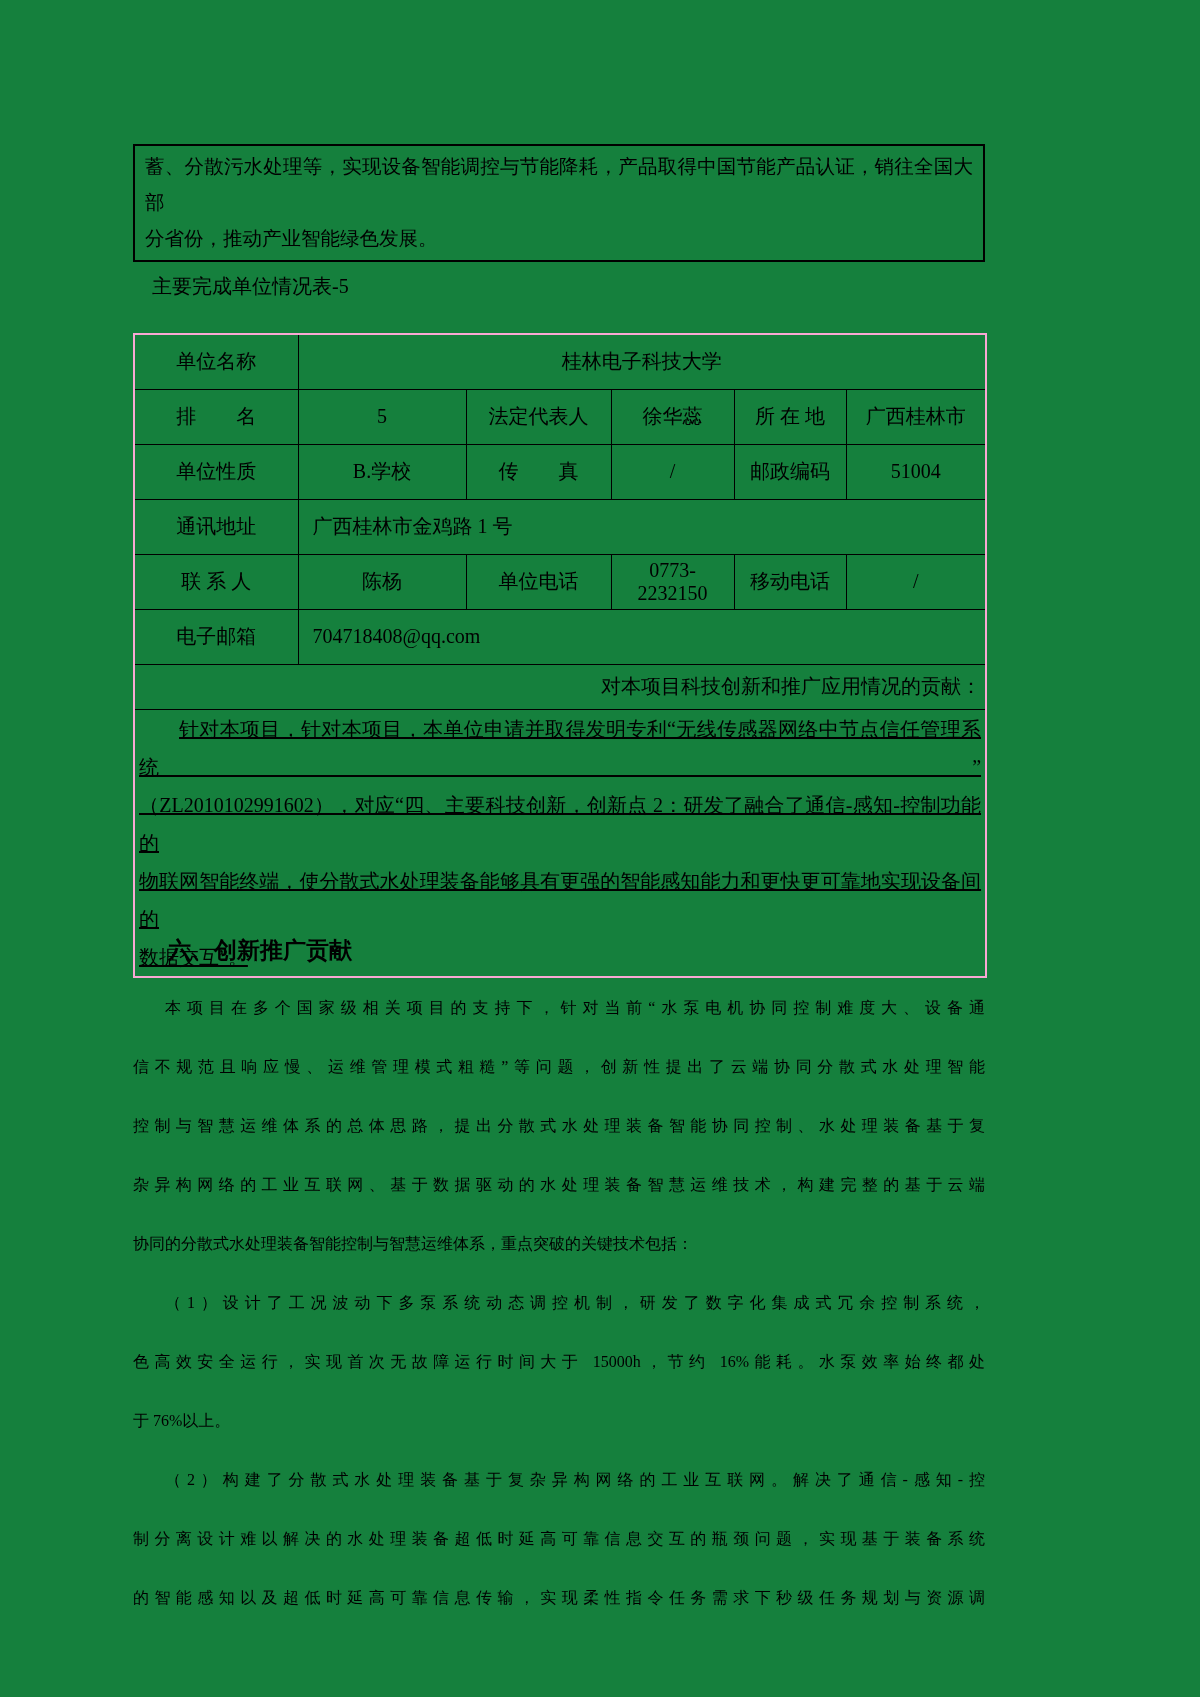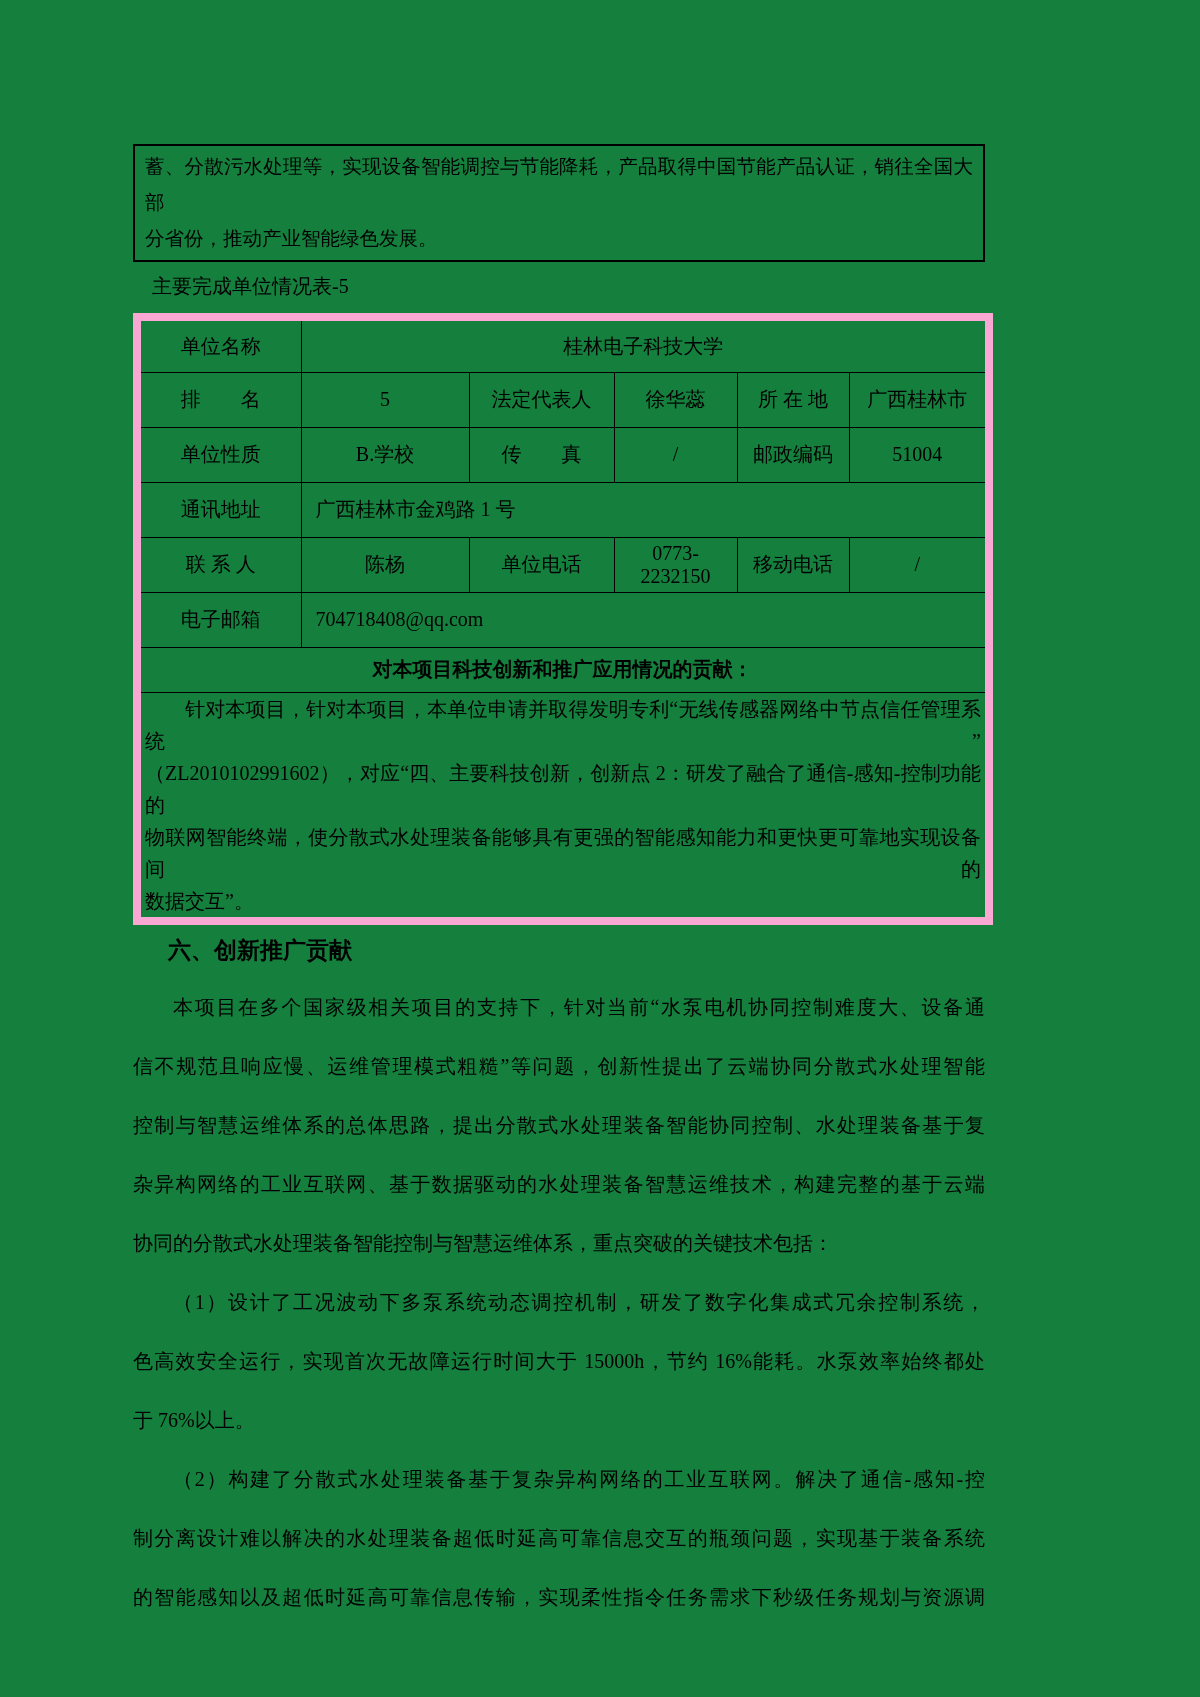--- a/index.html
+++ b/index.html
@@ -22,42 +22,42 @@
     position:absolute; left:152px; top:273px;
     font-size:20px; line-height:26px;
   }
 
   
   table.unit-table {
     position:absolute; left:133px; top:313px; width:852px;
     border-collapse:collapse; table-layout:fixed;
     font-size:20px;
   }
-  table.unit-table { border:8px solid #f9a8d4; }
+  table.unit-table { border:2px solid #f9a8d4;margin-top:20px; }
   table.unit-table td {
     border:1px solid #000; text-align:center; vertical-align:middle;
     padding:0 4px; overflow:hidden;
   }
   table.unit-table tr.r-std  { height:55px; }
   table.unit-table tr.r-head { height:45px; }
   table.unit-table td.left   { text-align:left; padding-left:14px; }
-  table.unit-table td.head-cell { text-align:center; padding-left:3px;font-weight:bold; }
+  table.unit-table td.head-cell { text-align:right; padding-left:3px; }
 
   
   td.para-cell { text-align:left; vertical-align:top; padding:8px 10px; }
-  td.para-cell .line { line-height:32px; }
+  td.para-cell .line { line-height:38px;text-decoration:underline; }
 
   
   .section-heading {
     position:absolute; left:168px; top:938px;
     font-size:23px; font-weight:bold; line-height:26px;
   }
   .section-body {
     position:absolute; left:133px; top:978px; width:852px;
-    font-size:20px;
+    font-size:16px;
   }
   .section-body .line { line-height:59px; }
 
   
   .line {
     text-align:justify;
     text-align-last:justify;
     white-space:normal;
   }
   .line.last { text-align-last:left; }

